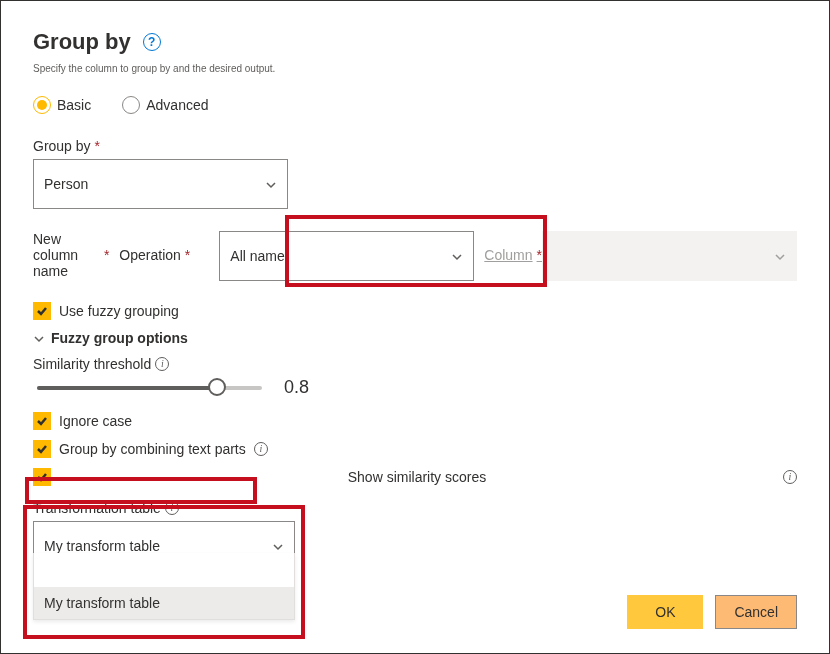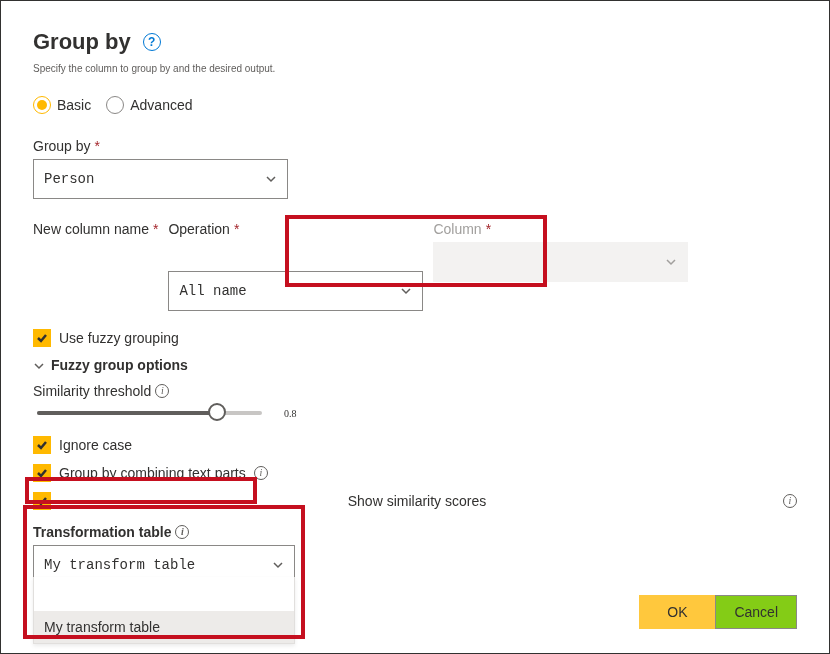--- a/index.html
+++ b/index.html
@@ -18,49 +18,49 @@
   }
   .title-row { display: flex; align-items: center; gap: 12px; margin-bottom: 8px; }
   .title { font-size: 22px; font-weight: 600; color: #323130; }
   .help-icon {
     width: 18px; height: 18px; border: 1.5px solid #0078d4; border-radius: 50%;
     display: inline-flex; align-items: center; justify-content: center;
     color: #0078d4; font-size: 12px; font-weight: 600;
   }
   .subtitle { color: #605e5c; font-size: 10px; margin-bottom: 22px; }
 
-  .radio-row { display: flex; gap: 15px; margin-bottom: 24px; align-items: center; }
+  .radio-row { display: flex; gap: 31px; margin-bottom: 24px; align-items: center; }
   .radio-wrap { display: inline-flex; align-items: center; gap: 6px; cursor: pointer; }
   .radio {
     width: 18px; height: 18px; border: 1px solid #8a8886; border-radius: 50%;
     display: inline-flex; align-items: center; justify-content: center;
   }
   .radio.selected { border-color: #ffb900; }
   .radio.selected::after {
     content: ""; width: 10px; height: 10px; background: #ffb900; border-radius: 50%;
   }
 
   .field-label { font-size: 14px; font-weight: 400; margin-bottom: 5px; display: flex; align-items: center; gap: 4px; }
-  .field-label.bold { font-weight: 700; }
+  .field-label.bold { font-weight: 400; }
   .req { color: #a4262c; }
 
   .select, .text-input {
-    width: 255px; height: 40px; border: 1px solid #8a8886; background: #ffffff;
+    width: 255px; height: 50px; border: 1px solid #8a8886; background: #ffffff;
     padding: 0 10px; display: flex; align-items: center; justify-content: space-between;
-    font-size: 14px; color: #323130; font-family: Liberation Mono, monospace;
+    font-size: 14px; color: #323130;
   }
   .select.disabled, .row-disabled .select {
     background: #f3f2f1; border-color: #f3f2f1; color: #a19f9d;
   }
   .chevron { width: 12px; height: 12px; }
   .chevron svg { width: 12px; height: 12px; stroke: #605e5c; stroke-width: 1.5; fill: none; }
   .chevron.disabled svg { stroke: #a19f9d; }
 
   .row3 { display: flex; gap: 10px; margin-bottom: 18px; }
-  .col { display: flex; flex-direction: column; }
+  .col { display: flex; flex-direction: row; }
 
   .group-by-block { margin-bottom: 22px; }
 
   .check-row { display: flex; align-items: center; gap: 8px; margin-bottom: 10px; }
   .checkbox {
     width: 18px; height: 18px; border: 1px solid #8a8886; background: #ffffff;
     display: inline-flex; align-items: center; justify-content: center;
   }
   .checkbox.checked { background: #ffb900; border-color: #ffb900; }
   .checkbox.checked svg { width: 12px; height: 12px; stroke: #323130; stroke-width: 2.5; fill: none; }
@@ -77,21 +77,21 @@
   .slider-track {
     position: absolute; top: 7px; left: 0; right: 0; height: 4px; background: #c8c6c4; border-radius: 2px;
   }
   .slider-fill {
     position: absolute; top: 7px; left: 0; height: 4px; background: #605e5c; border-radius: 2px;
   }
   .slider-thumb {
     position: absolute; top: -1px; width: 18px; height: 18px; background: #ffffff;
     border: 2px solid #605e5c; border-radius: 50%; transform: translateX(-50%);
   }
-  .slider-value { font-size: 10px; color: #323130; font-family: Liberation Serif, serif; }
+  .slider-value { font-size: 18px; color: #323130; }
 
   .info-icon {
     width: 14px; height: 14px; border: 1px solid #605e5c; border-radius: 50%;
     display: inline-flex; align-items: center; justify-content: center;
     font-size: 10px; font-style: italic; font-family: serif; color: #605e5c;
     line-height: 1;
   }
 
   .dropdown-open {
     position: relative;
@@ -106,30 +106,30 @@
   .dropdown-item {
     padding: 8px 10px; background: #edebe9; font-size: 14px; color: #323130;
   }
 
   .highlight-box {
     position: absolute; border: 4px solid #c50f1f; pointer-events: none; z-index: 10;
   }
 
   .footer {
     position: absolute; right: 32px; bottom: 24px;
-    display: flex;  justify-content: center;
+    display: flex; gap: 12px; justify-content: center;
   }
   .btn {
     min-width: 76px; height: 34px; border: 1px solid #8a8886;
-    background: #84cc16; display: inline-flex; align-items: center; justify-content: center;
+    background: #fdba74; display: inline-flex; align-items: center; justify-content: center;
     font-size: 14px; cursor: pointer; padding: 0 18px;
   }
   .btn.primary { background: #ffc83d; border-color: #ffc83d; color: #323130; }
 
-  .label-disabled { color: #a19f9d; }
+  .label-disabled { color: #a19f9d; text-decoration: underline; }
   
   .transform-select { width: 262px; }
 </style>
 </head>
 <body>
 
 <div class="dialog">
 
   <div class="title-row">
     <div class="title">Group by</div>

